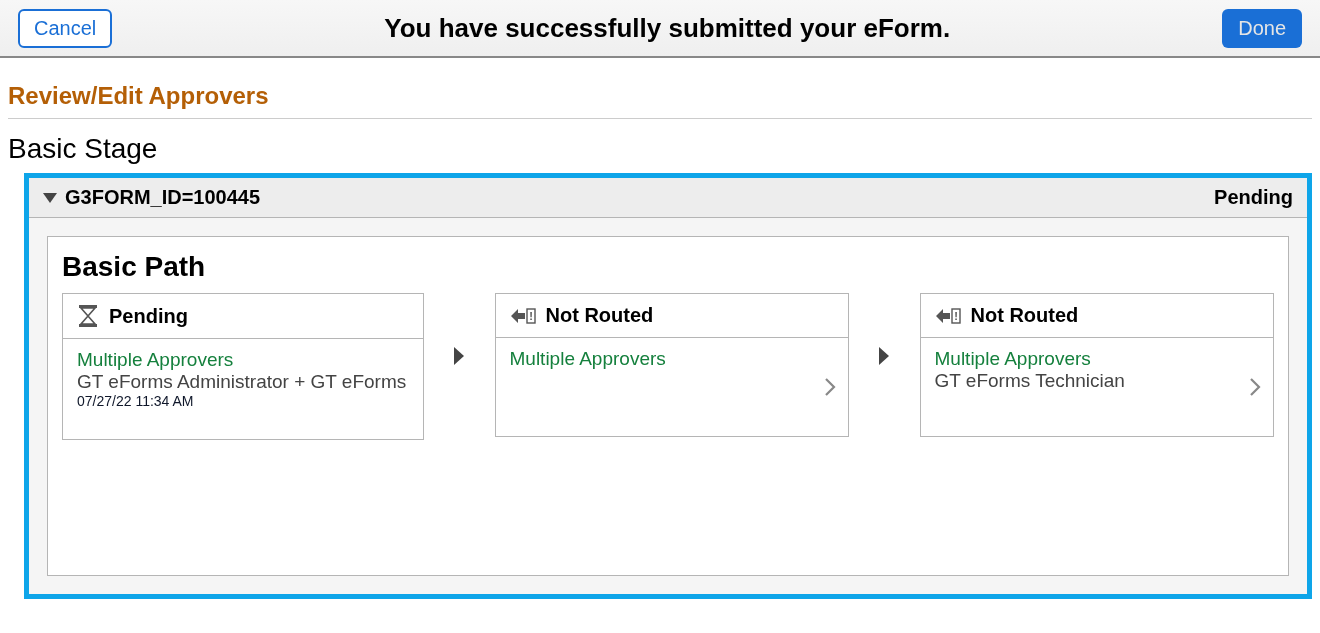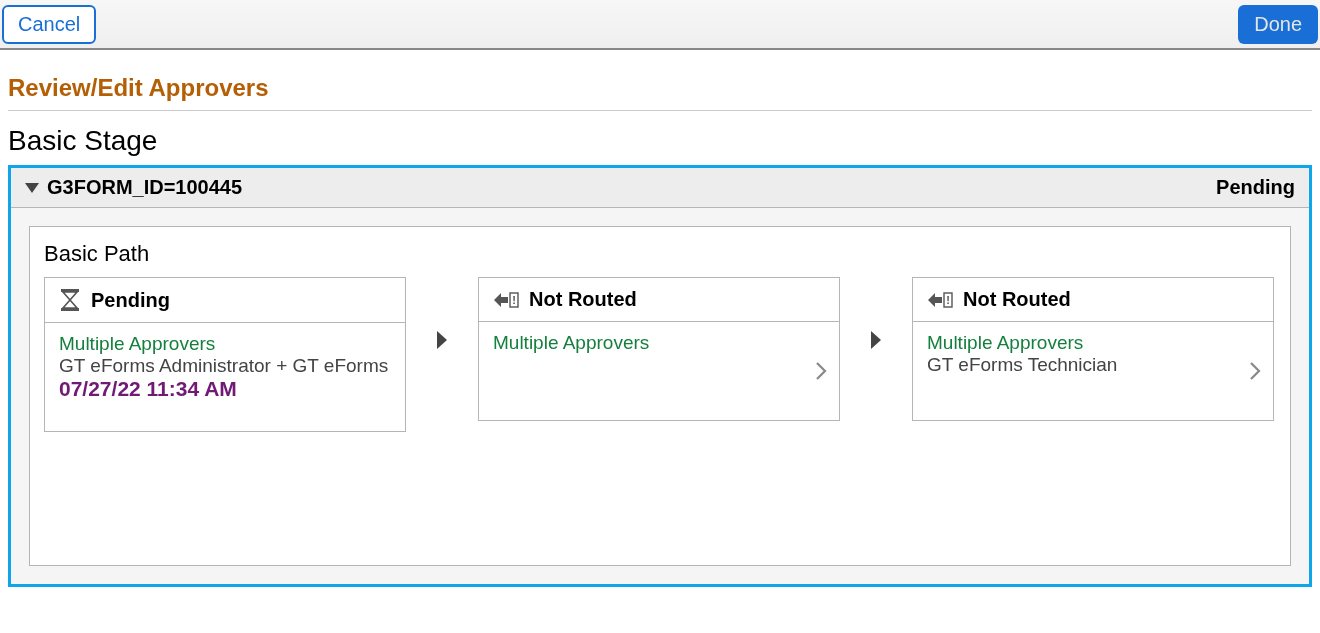--- a/index.html
+++ b/index.html
@@ -9,22 +9,22 @@
       width: 1320px;
       font-size: 16px;
       color: #000;
     }
     .topbar {
       display: flex;
       align-items: center;
       justify-content: space-between;
       background: linear-gradient(#f7f7f7, #efefef);
       border-bottom: 2px solid #888;
-      padding: 6px 2px;
-      height: 50px;
+      padding: 6px 18px;
+      height: 58px;
     }
     .cancel-btn {
       border: 2px solid #1a6fd6;
       color: #1a6fd6;
       background: #fff;
       border-radius: 6px;
       padding: 6px 14px;
       font-size: 20px;
       cursor: pointer;
     }
@@ -52,21 +52,22 @@
       font-weight: bold;
       padding: 12px 0 8px 0;
       border-bottom: 1px solid #ccc;
     }
     .stage-title {
       font-size: 28px;
       font-weight: normal;
       padding: 14px 0 8px 0;
     }
     .stage-box {
-      border: 3px solid #0ea5e9;
+      border: 5px solid #0ea5e9;
+      margin-left: 16px;
     }
     .stage-header {
       display: flex;
       align-items: center;
       justify-content: space-between;
       background: #ededed;
       border-bottom: 1px solid #b5b5b5;
       padding: 8px 14px;
       cursor: pointer;
     }
@@ -93,22 +94,22 @@
       padding: 18px;
       background: #f5f5f5;
     }
     .path-box {
       border: 1px solid #b5b5b5;
       background: #fff;
       padding: 10px 14px 40px 14px;
       min-height: 340px;
     }
     .path-title {
-      font-size: 22px;
-      font-weight: normal;
+      font-size: 28px;
+      font-weight: bold;
       padding: 4px 0 10px 0;
     }
     .steps-row {
       display: flex;
       align-items: flex-start;
       gap: 0;
     }
     .step-card {
       border: 1px solid #b5b5b5;
       width: 362px;
@@ -137,23 +138,22 @@
       cursor: pointer;
       display: block;
     }
     .step-role {
       color: #444;
       font-size: 19px;
       white-space: nowrap;
       overflow: hidden;
     }
     .step-ts {
-      color: #701a75;
-      font-size: 21px;
-      font-weight: bold;
+      color: #0f172a;
+      font-size: 14px;
     }
     .step-chevron {
       position: absolute;
       right: 12px;
       top: 50%;
       transform: translateY(-50%);
       cursor: pointer;
     }
     .spacer-arrow {
       width: 72px;
@@ -162,20 +162,21 @@
       justify-content: center;
       padding-top: 52px;
     }
     .icon-svg { display: block; }
   </style>
 </head>
 <body>
 
 <div class="topbar">
   <button class="cancel-btn">Cancel</button>
+  <div class="topbar-title">You have successfully submitted your eForm.</div>
   <button class="done-btn">Done</button>
 </div>
 
 <div class="content">
 
   <div class="section-title">Review/Edit Approvers</div>
 
   <div class="stage-title">Basic Stage</div>
 
   <div class="stage-box">

